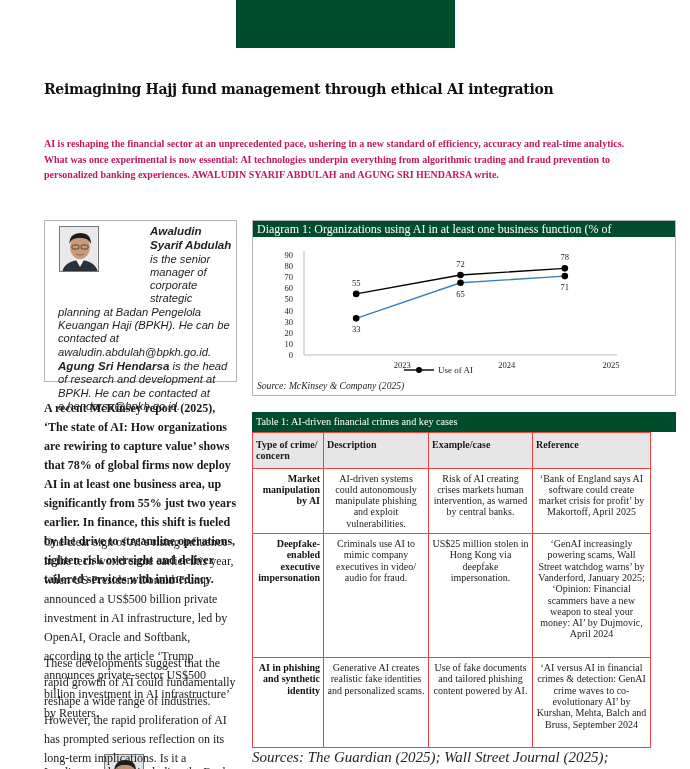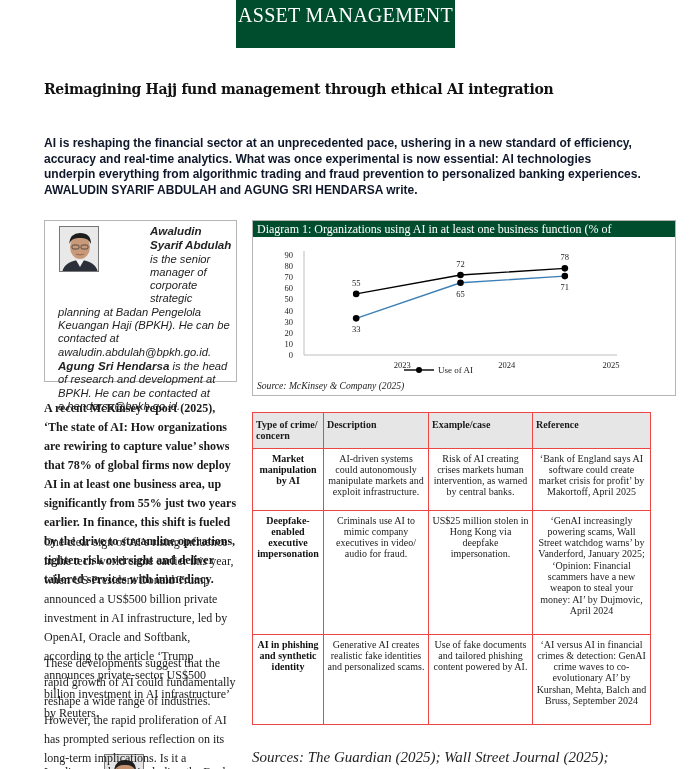--- a/index.html
+++ b/index.html
@@ -12,21 +12,21 @@
     font-family: "Liberation Serif", serif; font-size: 20px; line-height: 20px; padding-top: 5px;
     letter-spacing: 0.3px;
   }
   .title {
     position: absolute; left: 44px; top: 76px; width: 600px;
     font-family: "DejaVu Serif", serif; font-weight: bold; font-size: 14px; line-height: 26px;
     letter-spacing: -0.3px; color: #111;
   }
   .standfirst {
     position: absolute; left: 44px; top: 136px; width: 600px;
-    font-family: Liberation Sans, sans-serif; font-weight: bold; font-size: 12px; line-height: 15.6px; color: #0f172a;
+    font-family: Liberation Serif, serif; font-weight: bold; font-size: 10px; line-height: 15.6px; color: #be185d;
   }
 
   
   .author-box {
     position: absolute; left: 44px; top: 220px; width: 193px; height: 162px;
     border: 1px solid #b5b5b5; background: #fff;
   }
   .photo {
     position: absolute; top: 5px; width: 40px; height: 46px; border: 1px solid #777; overflow: hidden; background: #dcdcdc;
   }
@@ -69,35 +69,34 @@
   .tbl-wrap { position: absolute; left: 252px; top: 412px; width: 424px; }
   .tbl-head {
     height: 20px; background: #004d2e; color: #fff;
     font-family: "Liberation Serif", serif; font-size: 10.2px; line-height: 20px; padding-left: 4px;
   }
   table { border-collapse: collapse; width: 398px; table-layout: fixed; font-family: "Liberation Serif", serif; font-size: 10px; line-height: 11.3px; }
   th, td { border: 1px solid #ef4444; vertical-align: top; padding: 4px 3px; }
   th { background: #e6e6e6; font-weight: bold; text-align: left; padding: 6px 3px; height: 34px; }
   th.first { text-align: left; }
   td { text-align: center; color: #222; }
-  td.first { text-align: center; font-weight: bold; color: #111; }
+  td.first { text-align: right; font-weight: bold; color: #111; }
   col.c1 { width: 71px; } col.c2 { width: 105px; } col.c3 { width: 104px; } col.c4 { width: 118px; }
   tr.r1 td { height: 62px; }
   tr.r2 td { height: 124px; }
   tr.r3 td { height: 90px; }
   .tbl-source {
     position: absolute; left: 252px; top: 749px;
     font-family: "Liberation Serif", serif; font-style: italic; font-size: 15px; color: #222;
   }
 </style>
 </head>
 <body>
 
 <div class="banner">
-  <div>ASSET MANAGEMENT</div>
 </div>
 
 <h1 class="title">Reimagining Hajj fund management through ethical AI integration</h1>
 <p class="standfirst">AI is reshaping the financial sector at an unprecedented pace, ushering in a new standard of efficiency, accuracy and real-time analytics. What was once experimental is now essential: AI technologies underpin everything from algorithmic trading and fraud prevention to personalized banking experiences. AWALUDIN SYARIF ABDULAH and AGUNG SRI HENDARSA write.</p>
 
 <div class="author-box">
   <div class="author-text">
     <span class="float"></span>
     <b>Awaludin Syarif Abdulah</b><span> is the senior manager of corporate strategic planning at Badan Pengelola Keuangan Haji (BPKH). He can be contacted at awaludin.abdulah@bpkh.go.id. </span><b>Agung Sri Hendarsa</b><span> is the head of research and development at BPKH. He can be contacted at a.hendarsa@bpkh.go.id.</span>
   </div>
@@ -165,39 +164,40 @@
       <circle cx="311.8333333333333" cy="31.33333333333333" r="3.3" fill="#000"></circle>
       <text x="311.8333333333333" y="23.33333333333333" text-anchor="middle" font-size="8.5" font-family="Liberation Serif, serif" fill="#222">78</text>
       <line x1="151" y1="133" x2="181" y2="133" stroke="#000" stroke-width="1.4"></line>
       <circle cx="166" cy="133" r="3" fill="#000"></circle>
       <text x="185" y="136" font-size="9" font-family="Liberation Serif, serif" fill="#222">Use of AI</text>
     </svg>
   <div class="diag-source">Source: McKinsey &amp; Company (2025)</div>
 </div>
 
 <div class="tbl-wrap">
+  <div class="tbl-head">Table 1: AI-driven financial crimes and key cases</div>
   <table>
     <colgroup>
         <col class="c1">
         <col class="c2">
         <col class="c3">
         <col class="c4">
       </colgroup>
     <thead>
       <tr>
         <th class="first">Type of crime/ concern</th>
         <th>Description</th>
         <th>Example/case</th>
         <th>Reference</th>
       </tr>
     </thead>
     <tbody>
       <tr class="r1">
         <td class="first">Market manipulation by AI</td>
-        <td>AI-driven systems could autonomously manipulate markets and exploit infrastructure.</td>
+        <td>AI-driven systems could autonomously manipulate phishing and exploit vulnerabilities.</td>
         <td>Risk of AI creating crises markets human intervention, as warned by central banks.</td>
         <td>‘Bank of England says AI software could create market crisis for profit’ by Makortoff, April 2025</td>
       </tr>
       <tr class="r2">
         <td class="first">Deepfake-enabled executive impersonation</td>
         <td>Criminals use AI to mimic company executives in video/ audio for fraud.</td>
         <td>US$25 million stolen in Hong Kong via deepfake impersonation.</td>
         <td>‘GenAI increasingly powering scams, Wall Street watchdog warns’ by Vanderford, January 2025; ‘Opinion: Financial scammers have a new weapon to steal your money: AI’ by Dujmovic, April 2024</td>
       </tr>
       <tr class="r3">

